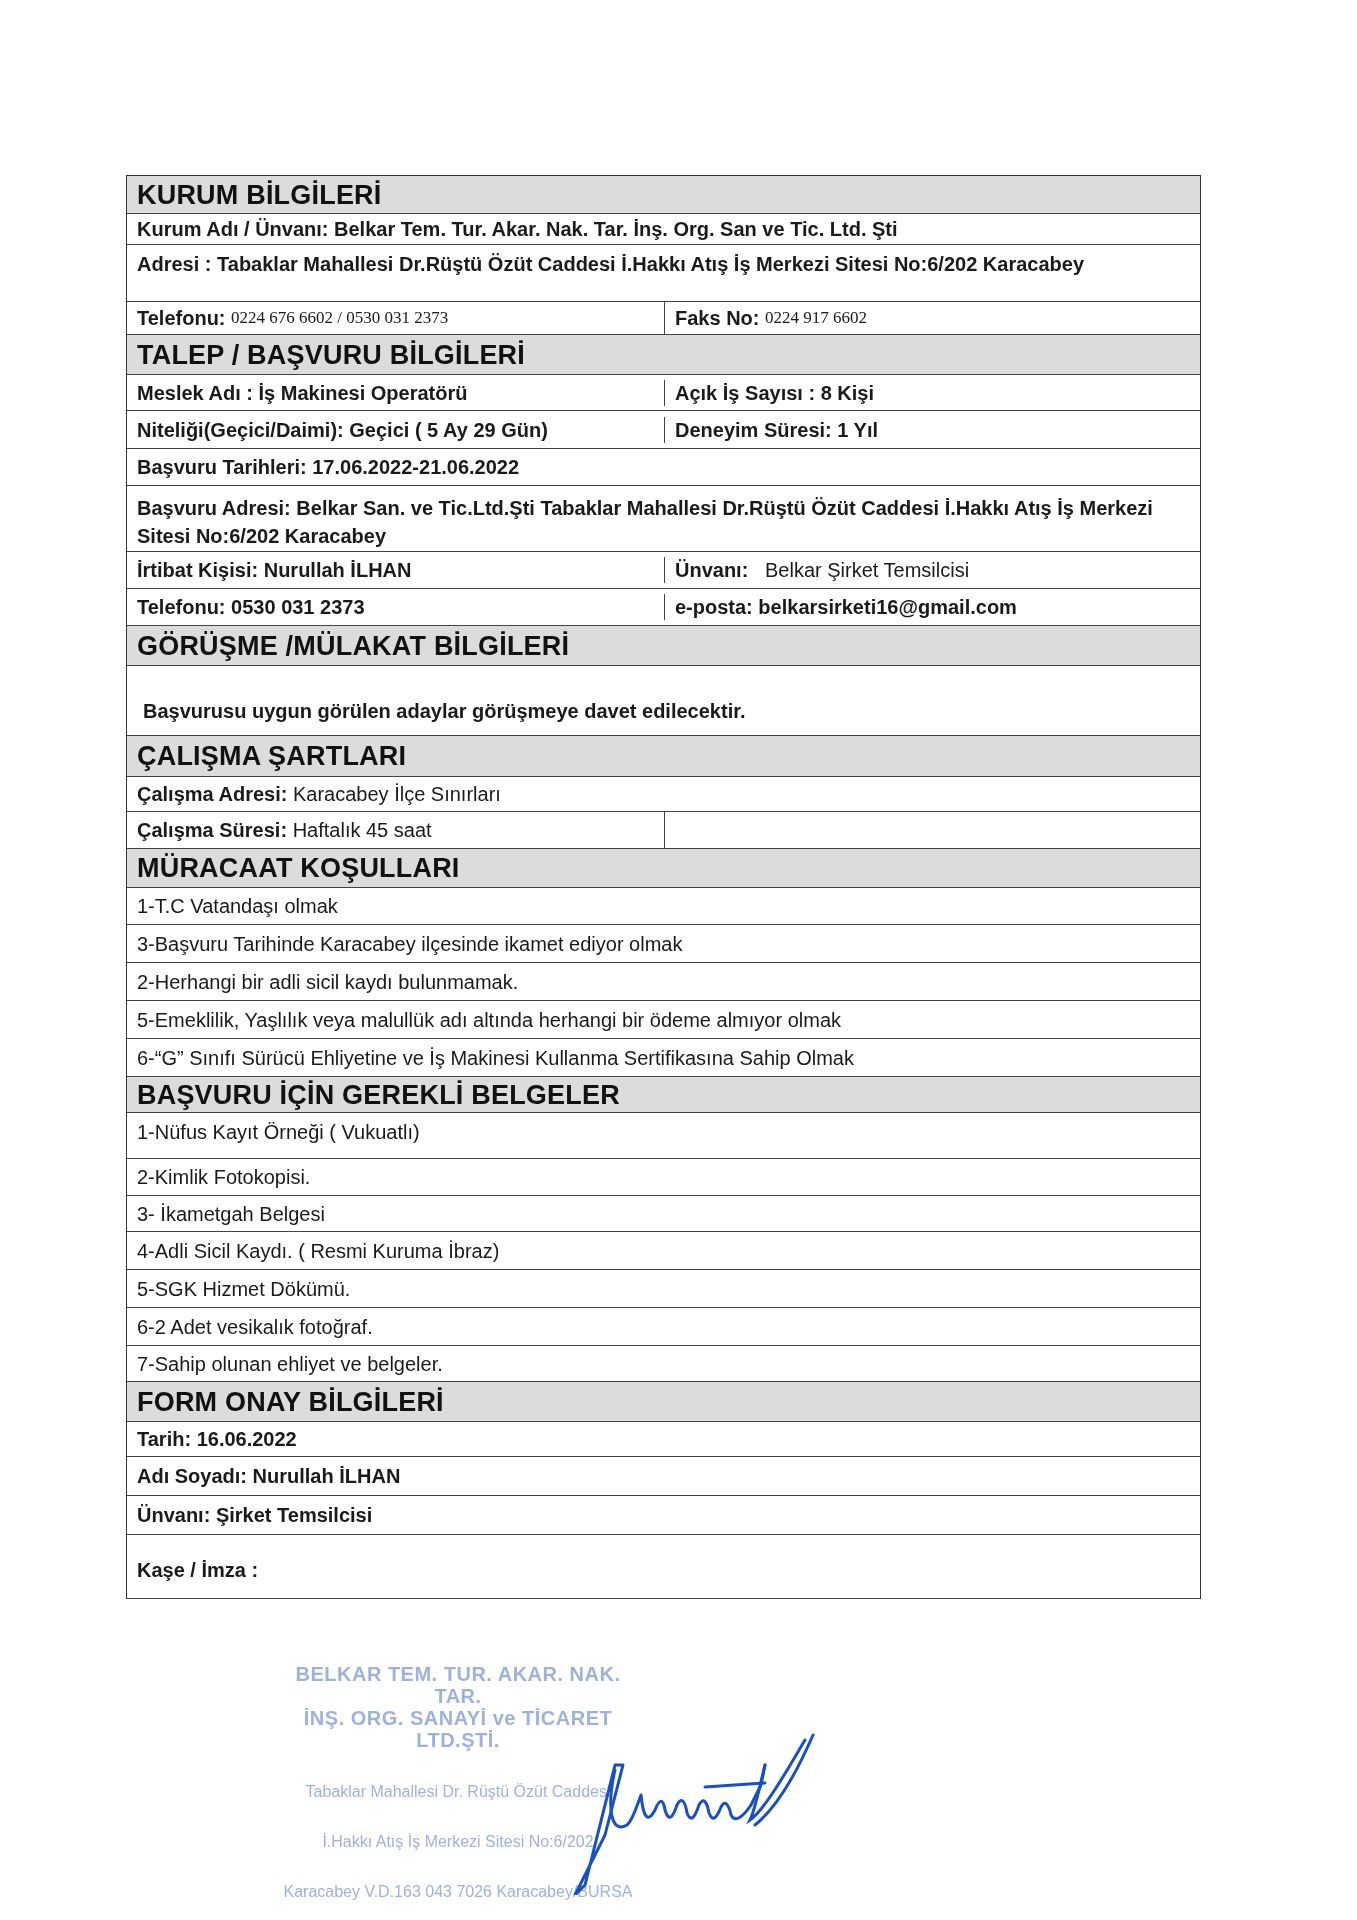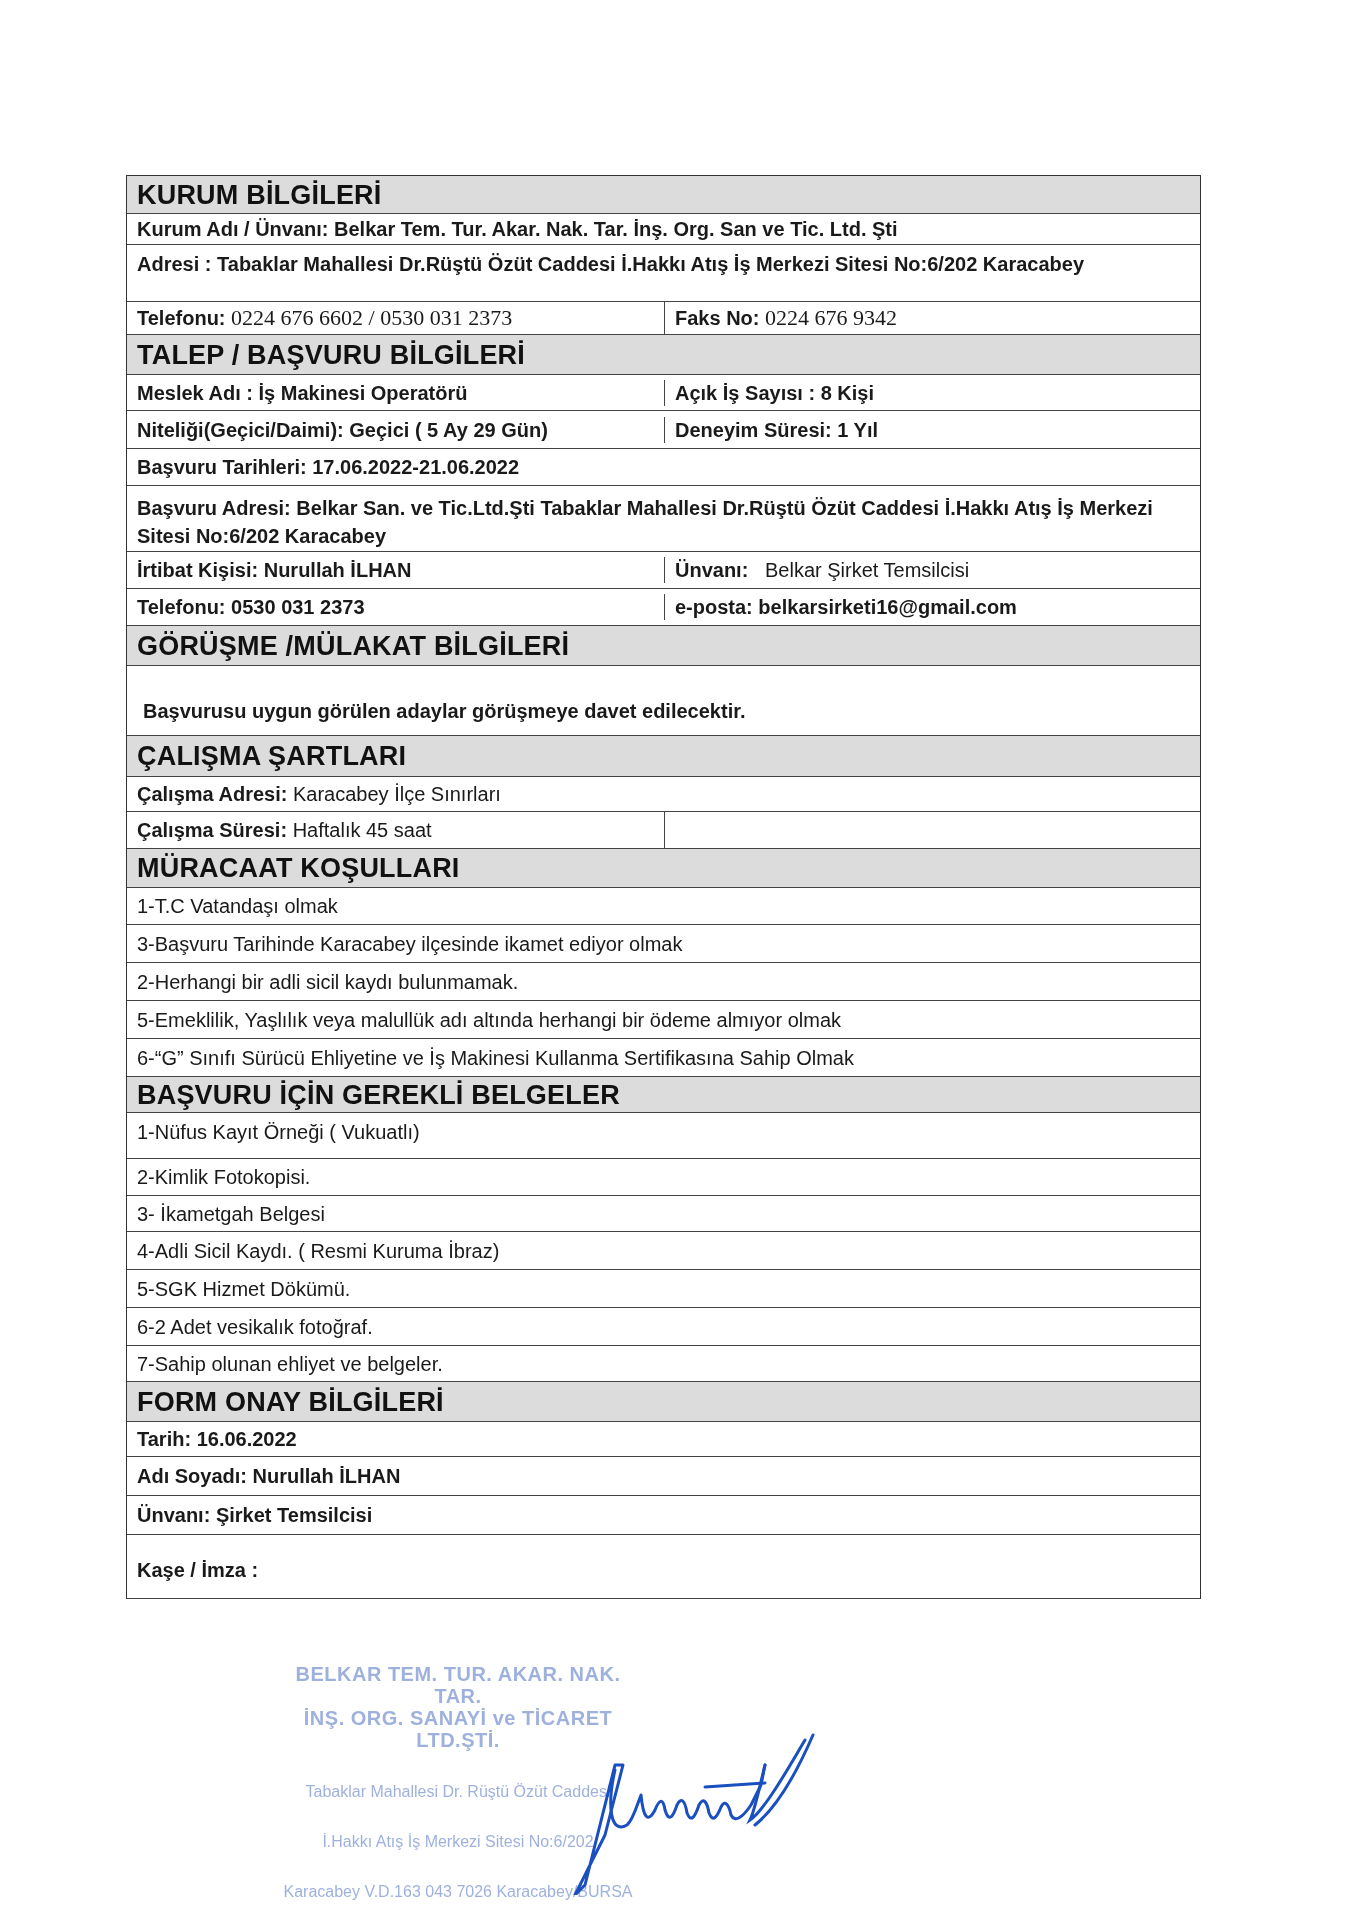--- a/index.html
+++ b/index.html
@@ -12,21 +12,21 @@
     .cell { padding: 0 10px; display: flex; align-items: center; font-size: 20px; line-height: 26px; box-sizing: border-box; }
     .cell.top { align-items: flex-start; padding-top: 6px; }
     .split .cell.left { width: 538px; border-right: 1.5px solid #444; }
     .split .cell.right { flex: 1; }
     .full .cell { width: 100%; }
     .section { background: #dcdcdc; }
     .section .cell { font-size: 27px; font-weight: bold; letter-spacing: 0.2px; color: #111; }
     .b { font-weight: bold; align-items: center; }
     .lbl { font-weight: bold; }
     .val { font-weight: normal; }
-    .serif { font-family: "Liberation Serif", "DejaVu Serif", serif; font-size: 22px; }
+    .serif { font-family: "Liberation Serif", "DejaVu Serif", serif; font-size: 17px; }
     .stamp { position: absolute; left: 283px; top: 1663px; width: 350px; text-align: center;
              color: #8ea4d8; font-family: "Liberation Sans", sans-serif; opacity: 0.85; }
     .stamp .s1, .stamp .s2 { font-weight: bold; font-size: 20px; line-height: 22px; letter-spacing: 0.5px; }
     .stamp .sl { font-size: 16px; line-height: 18px; margin-top: 32px; }
     .signature { position: absolute; left: 555px; top: 1725px; width: 300px; height: 170px; }
   </style>
 </head>
 <body>
 
 <div class="form">
@@ -37,21 +37,21 @@
       </div>
   </div>
   <div class="row full" style="height:31px">
     <div class="cell b"><span>Kurum Adı / Ünvanı:</span>&nbsp;<span>Belkar Tem. Tur. Akar. Nak. Tar. İnş. Org. San ve Tic. Ltd. Şti</span></div>
   </div>
   <div class="row full" style="height:57px">
     <div class="cell b top"><span>Adresi :</span>&nbsp;<span>Tabaklar Mahallesi Dr.Rüştü Özüt Caddesi İ.Hakkı Atış İş Merkezi Sitesi No:6/202 Karacabey</span></div>
   </div>
   <div class="row split" style="height:33px">
     <div class="cell left"><span class="lbl">Telefonu:</span>&nbsp;<span class="serif">0224 676 6602 / 0530 031 2373</span></div>
-    <div class="cell right"><span class="lbl">Faks No:</span>&nbsp;<span class="serif">0224 676 9342</span></div>
+    <div class="cell right"><span class="lbl">Faks No:</span>&nbsp;<span class="serif">0224 917 6602</span></div>
   </div>
 
   <div class="row full section" style="height:40px">
     <div class="cell">
         <span>TALEP / BAŞVURU BİLGİLERİ</span>
       </div>
   </div>
   <div class="row split b" style="height:36px">
     <div class="cell left"><span>Meslek Adı :</span>&nbsp;<span>İş Makinesi Operatörü</span></div>
     <div class="cell right"><span>Açık İş Sayısı :</span>&nbsp;<span>8 Kişi</span></div>

